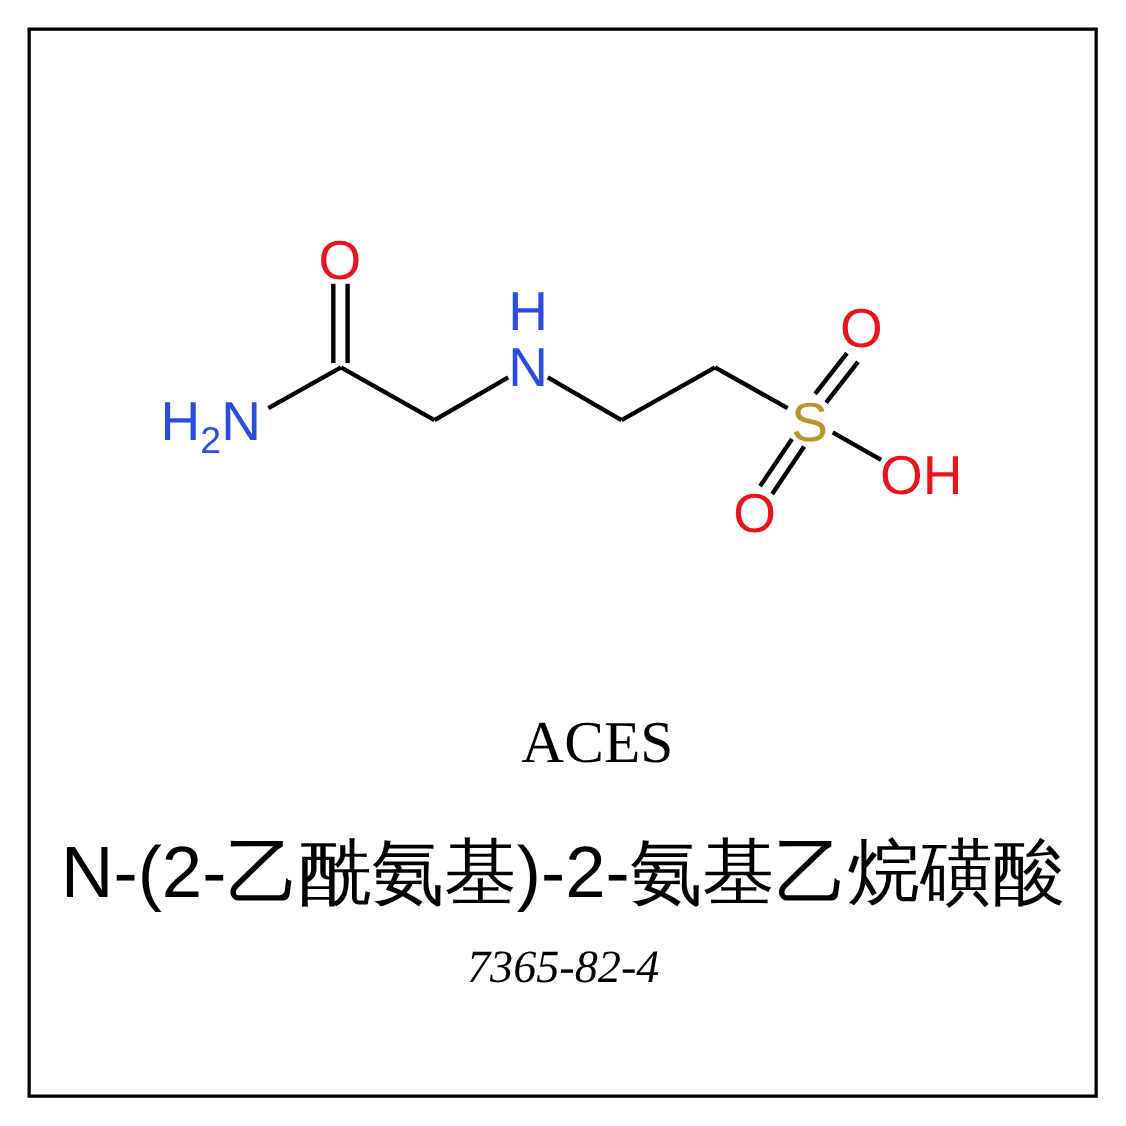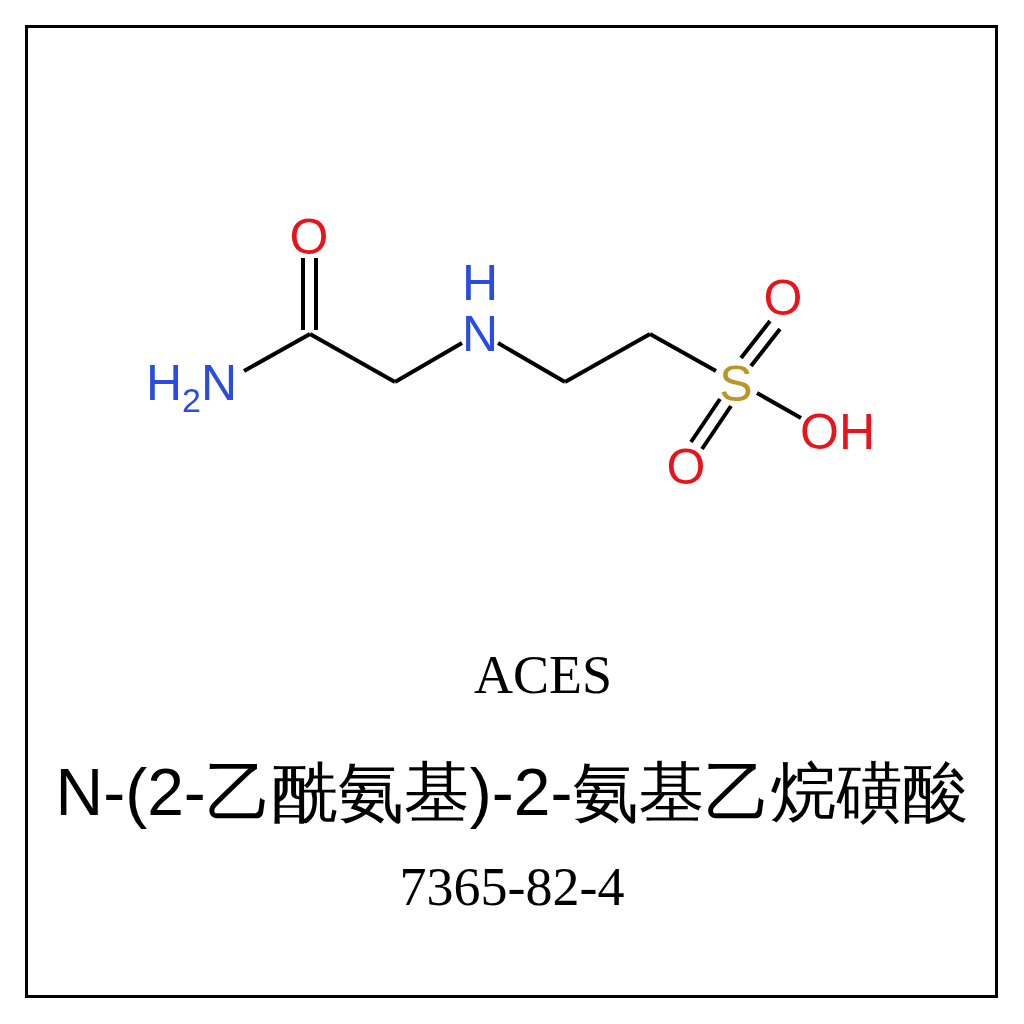--- a/index.html
+++ b/index.html
@@ -9,21 +9,21 @@
     width: 967px; height: 967px;
     border: 3px solid #000000;
     box-sizing: content-box;
     background: #ffffff;
   }
   svg.structure { position: absolute; left: 0; top: 0; width: 1024px; height: 1024px; }
   .atom { font-family: "Liberation Sans", sans-serif; font-size: 50px; }
   .caption { position: absolute; left: 0; width: 1024px; text-align: center; color: #000; }
   .abbr { top: 644px; font-family: "Liberation Serif", serif; font-size: 54px; margin-left: 31px; }
   .cname { top: 748px; font-family: "Liberation Sans", "DejaVu Sans", sans-serif; font-size: 66px; }
-  .cas { top: 856px; font-family: "Liberation Serif", serif; font-size: 54px; }
+  .cas { top: 856px; font-family: "Liberation Serif", serif; font-size: 42px; font-style: italic; }
 </style>
 </head>
 <body>
 
 <div class="frame"></div>
 
 <svg class="structure" viewBox="0 0 1024 1024" xmlns="http://www.w3.org/2000/svg">
   <g stroke="#000" stroke-width="4" fill="none" stroke-linecap="butt">
 
     <line x1="244" y1="371" x2="310" y2="334"></line>

